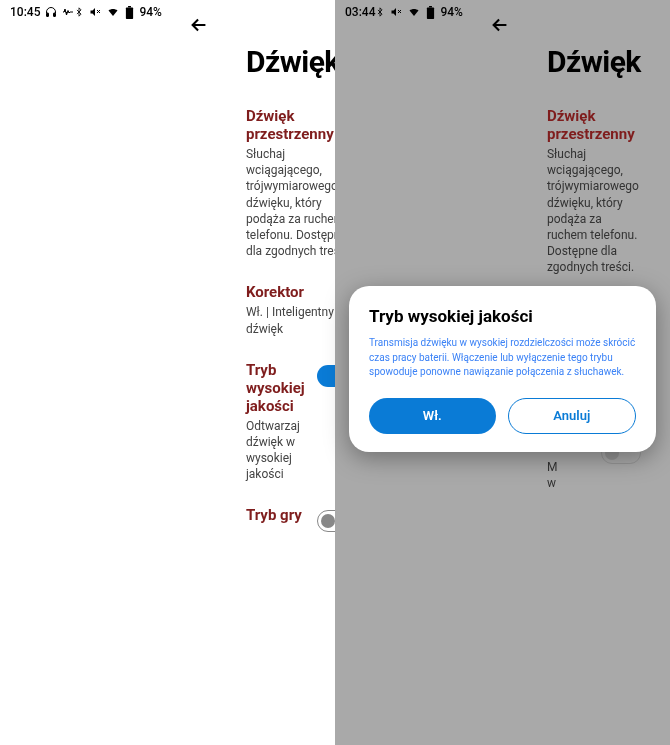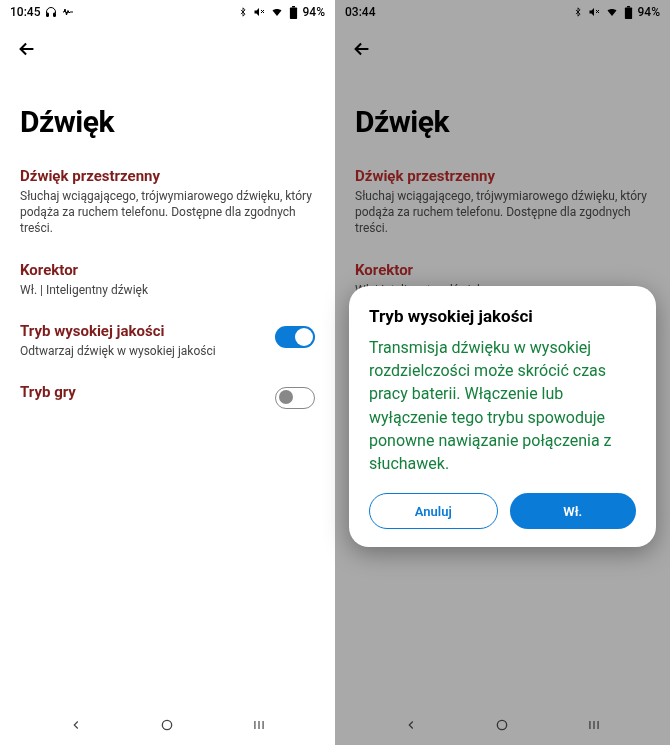--- a/index.html
+++ b/index.html
@@ -9,21 +9,20 @@
     width: 670px;
     height: 745px;
     overflow: hidden;
     display: flex;
   }
   .phone {
     width: 335px;
     height: 745px;
     position: relative;
     display: flex;
-    flex-direction: column;
     background: #fff;
   }
   .phone.right {
     background: #a9a9a9;
   }
   .status-bar {
     height: 24px;
     display: flex;
     justify-content: space-between;
     align-items: center;
@@ -160,22 +159,22 @@
     padding: 20px 20px 18px 20px;
     box-shadow: 0 6px 24px rgba(0,0,0,0.35);
   }
   .dialog-title {
     font-size: 17px;
     font-weight: 700;
     color: #000;
     margin-bottom: 10px;
   }
   .dialog-body {
-    font-size: 16px;
-    color: #15803d;
+    font-size: 10px;
+    color: #3b82f6;
     line-height: 1.45;
     margin-bottom: 18px;
   }
   .dialog-buttons {
     display: flex;
     gap: 12px;
   }
   .dbtn {
     flex: 1;
     height: 36px;
@@ -410,18 +409,18 @@
           <line x1="19" y1="5" x2="19" y2="19"></line>
         </svg>
     </div>
   </div>
 
   <div class="scrim">
     <div class="dialog">
       <div class="dialog-title">Tryb wysokiej jakości</div>
       <div class="dialog-body">Transmisja dźwięku w wysokiej rozdzielczości może skrócić czas pracy baterii. Włączenie lub wyłączenie tego trybu spowoduje ponowne nawiązanie połączenia z słuchawek.</div>
       <div class="dialog-buttons">
+        <div class="dbtn filled">Wł.</div>
         <div class="dbtn outline">Anuluj</div>
-        <div class="dbtn filled">Wł.</div>
       </div>
     </div>
   </div>
 </div>
 
 </body></html>

